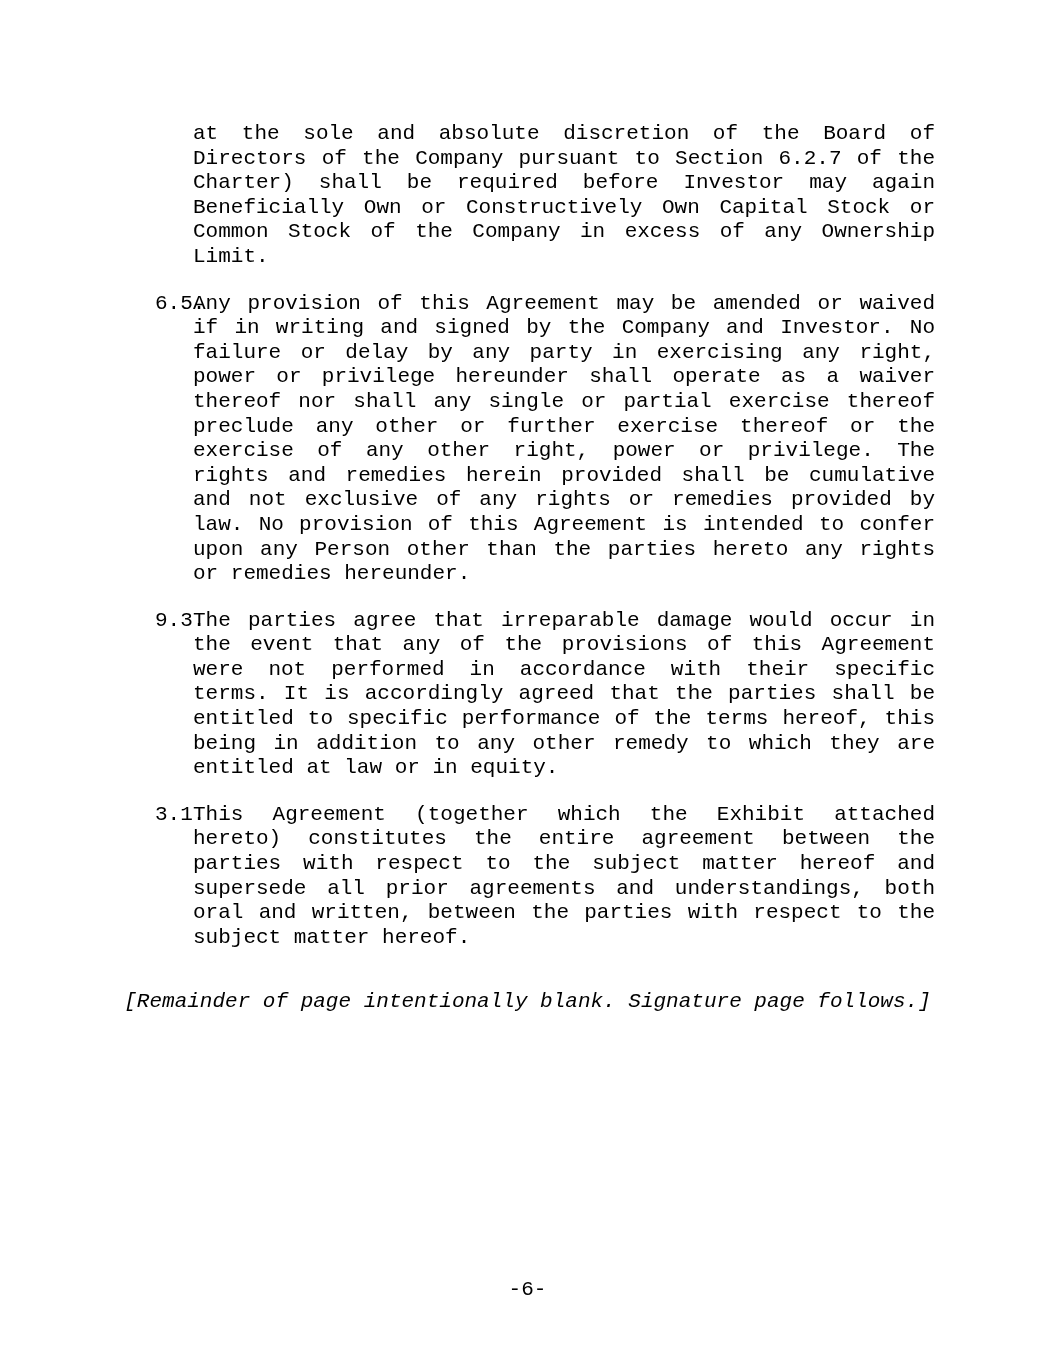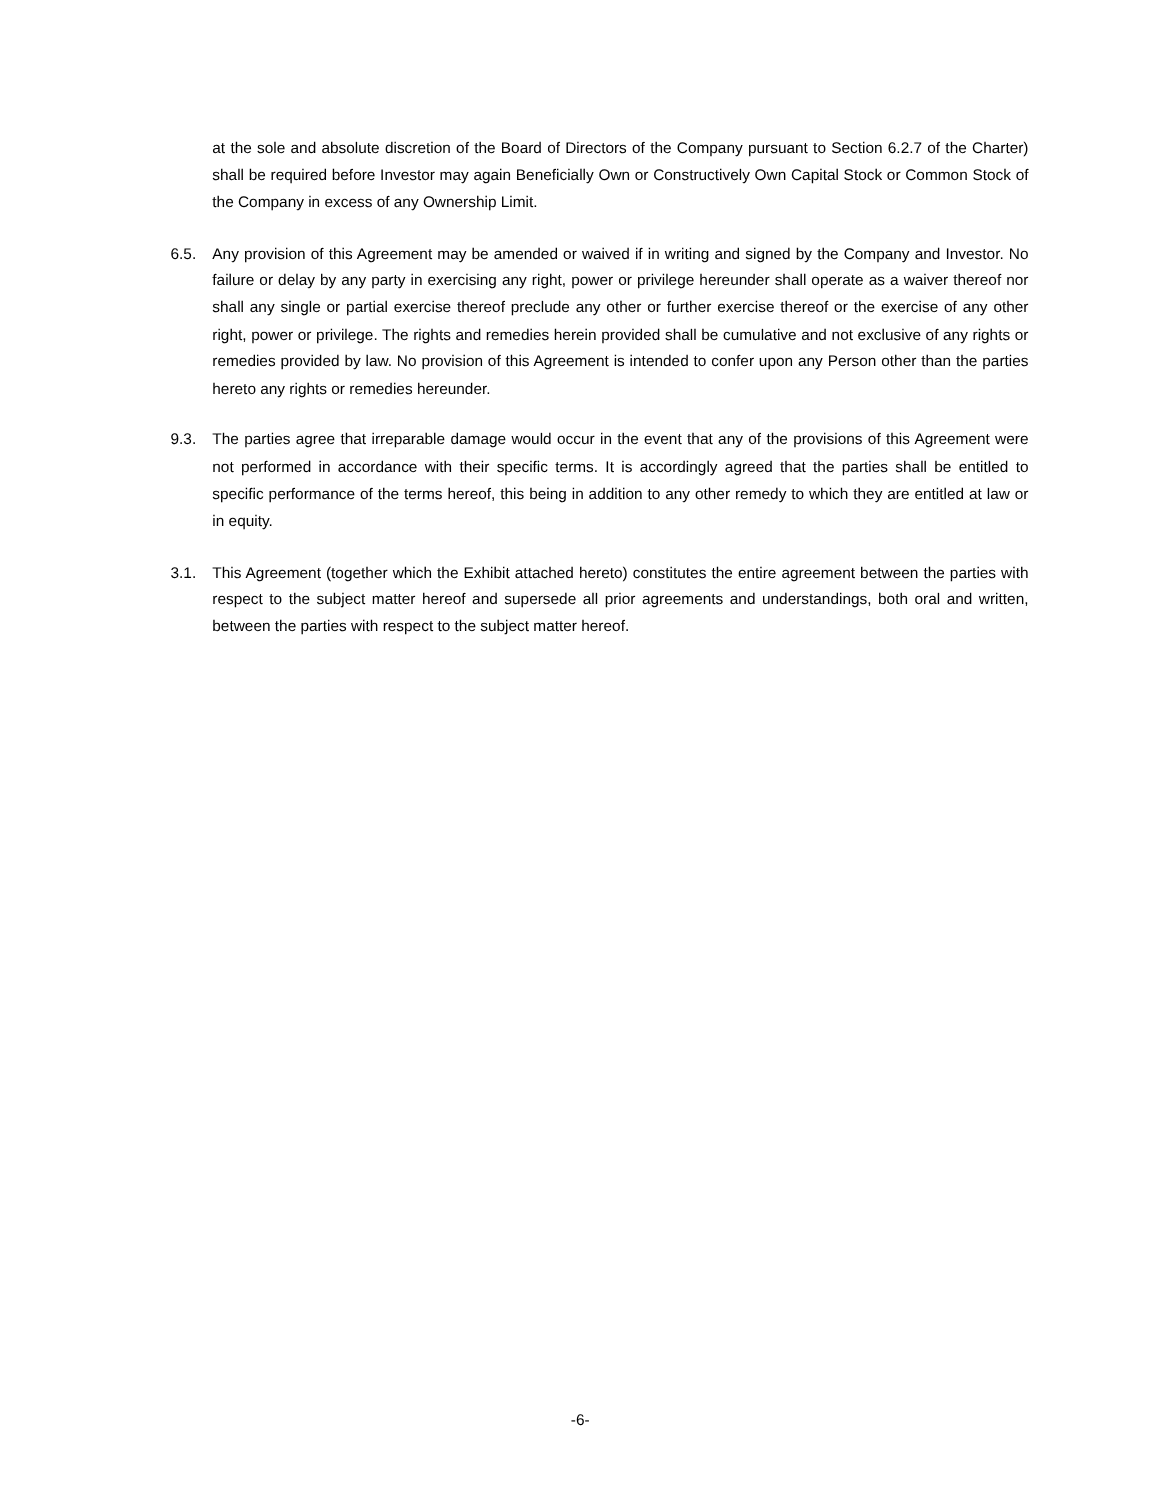--- a/index.html
+++ b/index.html
@@ -6,22 +6,22 @@
     margin: 0;
     padding: 0;
     background: #ffffff;
   }
   .document-page {
     position: relative;
     width: 1055px;
     height: 1365px;
     background: #ffffff;
     color: #000000;
-    font-family: Liberation Sans, sans-serif;
-    font-size: 14px;
+    font-family: Liberation Mono, monospace;
+    font-size: 21px;
     line-height: 24.6px;
     overflow: hidden;
   }
   .text-block {
     padding: 122px 120px 0 155px;
   }
   .cont-paragraph {
     margin: 0 0 22px 38px;
     text-align: justify;
   }
@@ -70,16 +70,17 @@
       <span>The parties agree that irreparable damage would occur in the event that any of the provisions of this Agreement were not performed in accordance with their specific terms. It is accordingly agreed that the parties shall be entitled to specific performance of the terms hereof, this being in addition to any other remedy to which they are entitled at law or in equity.</span>
     </div>
 
     <div class="section">
       <span class="section-number">3.1.</span>
       <span>This Agreement (together which the Exhibit attached hereto) constitutes the entire agreement between the parties with respect to the subject matter hereof and supersede all prior agreements and understandings, both oral and written, between the parties with respect to the subject matter hereof.</span>
     </div>
 
   </div>
 
+  <div class="remainder-notice">[Remainder of page intentionally blank. Signature page follows.]</div>
 
   <div class="page-number">-6-</div>
 
 </div>
 
 </body></html>

